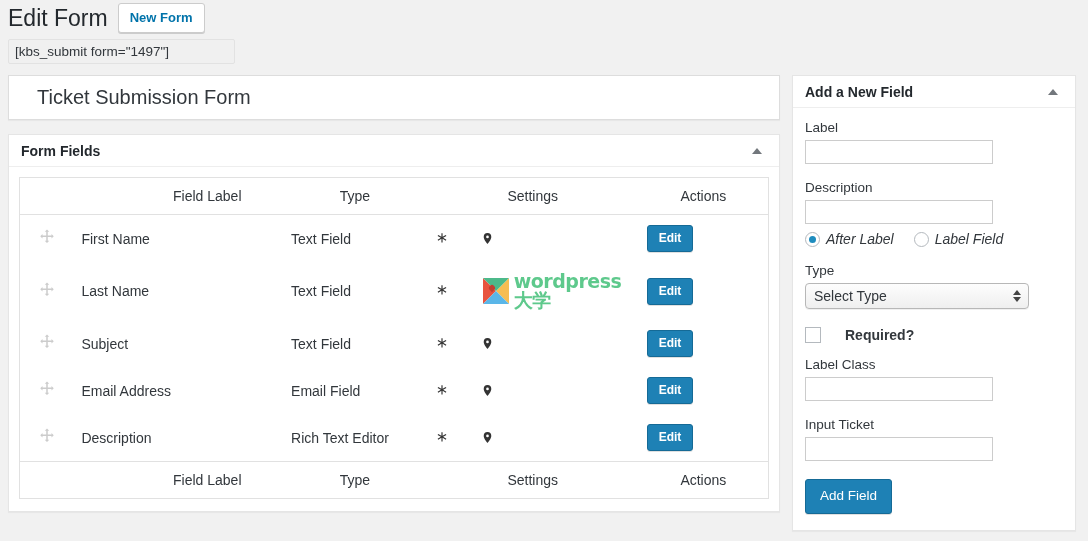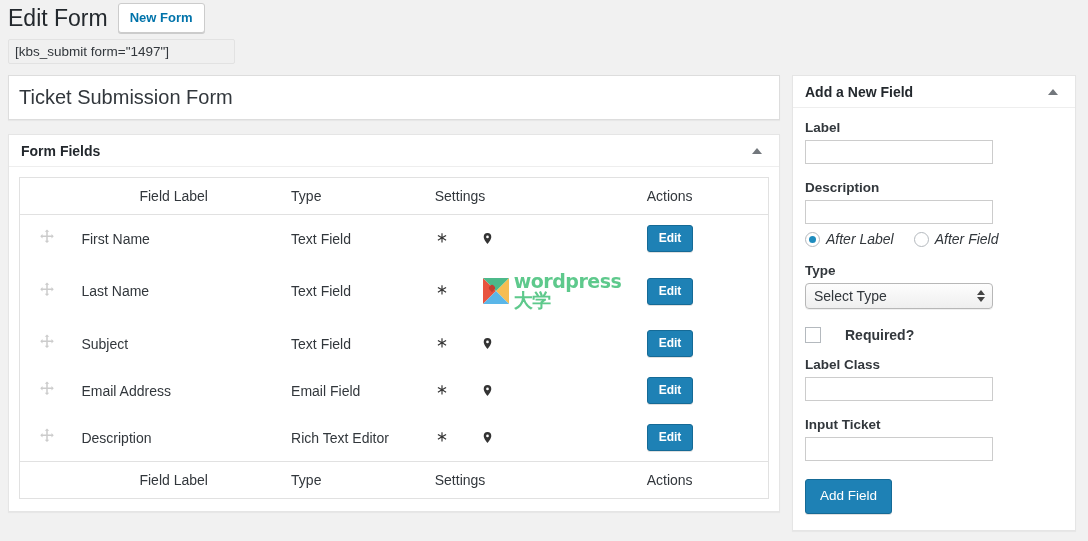--- a/index.html
+++ b/index.html
@@ -121,35 +121,35 @@
   }
   .form-name-input {
     display: block;
     width: 100%;
     height: 43px;
     border: 0;
     outline: none;
     font-family: "Liberation Sans", sans-serif;
     font-size: 20px;
     color: #32373c;
-    padding: 0 10px;
+    padding: 0 28px;
     background: #fff;
   }
 
   
   .fields-wrap { padding: 10px 10px 12px; }
   table.fields {
     width: 100%;
     border-collapse: collapse;
     border: 1px solid #e1e1e1;
     background: #fff;
     font-size: 14px;
   }
   table.fields th {
-    text-align: left;
+    text-align: center;
     font-weight: 400;
     color: #32373c;
     font-size: 14px;
     padding: 10px 8px;
     border-bottom: 1px solid #e1e1e1;
     background: #fff;
   }
   table.fields tfoot th {
     border-bottom: 0;
     border-top: 1px solid #e1e1e1;
@@ -224,21 +224,21 @@
     color: #5ec98c;
     letter-spacing: -0.5px;
     line-height: 1;
   }
 
   
   .side-body { padding: 12px 12px 16px; }
   .fld-label {
     display: block;
     font-size: 13.5px;
-    font-weight: bold;
+    font-weight: normal;
     color: #32373c;
     margin: 0 0 5px;
   }
   .fld-label.spaced { margin-top: 16px; }
   .txt-input {
     display: block;
     width: 188px;
     height: 24px;
     border: 1px solid #ccc;
     background: #fff;
@@ -265,21 +265,21 @@
   .radio.on::after {
     content: ""; width: 7px; height: 7px; border-radius: 50%; background: #1e8cbe;
   }
   .radio-text {
     font-size: 14px;
     font-style: italic;
     color: #32373c;
   }
   .select-wrap {
     position: relative;
-    width: 188px;
+    width: 224px;
     height: 26px;
     margin-top: 2px;
   }
   .select-box {
     width: 100%; height: 100%;
     background: linear-gradient(#fdfdfd, #efefef);
     border: 1px solid #b7b7b7;
     border-radius: 4px;
     display: flex;
     align-items: center;
@@ -553,21 +553,21 @@
           <label class="fld-label spaced">Description</label>
           <input class="txt-input" type="text" value="" style="">
 
           <div class="radio-row">
             <span class="radio-item">
               <span class="radio on"></span>
               <span class="radio-text">After Label</span>
             </span>
             <span class="radio-item">
               <span class="radio"></span>
-              <span class="radio-text">After Field</span>
+              <span class="radio-text">Label Field</span>
             </span>
           </div>
 
           <label class="fld-label spaced">Type</label>
           <div class="select-wrap">
             <div class="select-box">Select Type</div>
             <span class="select-arrows">
               <span class="sa-up"></span>
               <span class="sa-dn"></span>
             </span>

